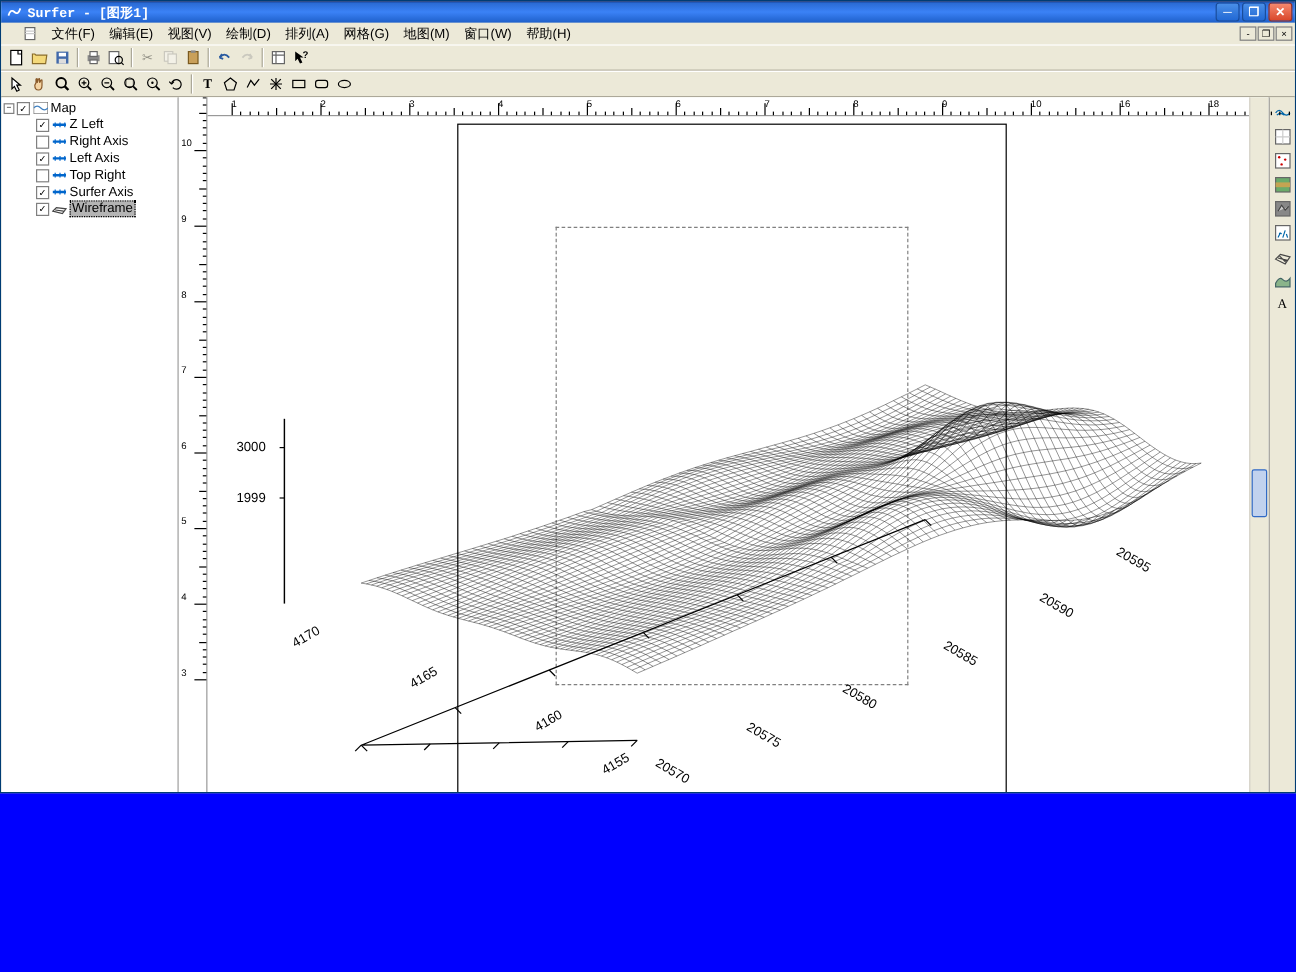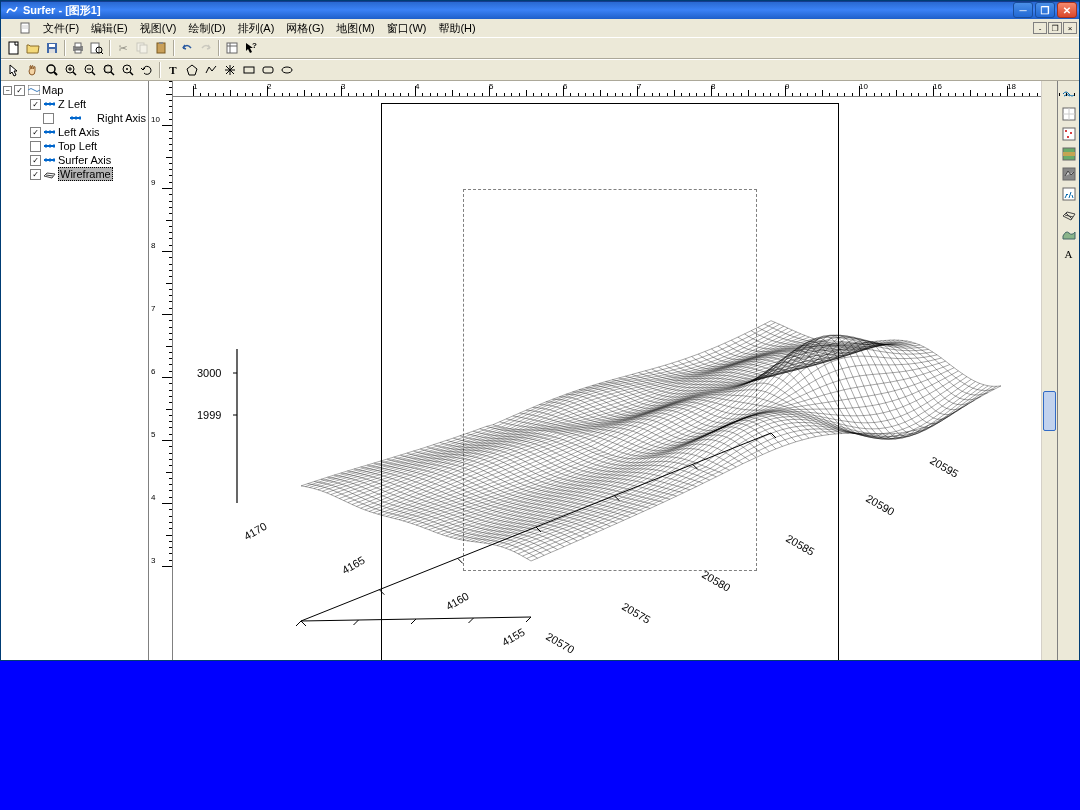--- a/index.html
+++ b/index.html
@@ -1,20 +1,20 @@
 <!DOCTYPE html>
 <html><head>
 <meta charset="utf-8">
 <style>
 * { margin: 0; padding: 0; box-sizing: border-box; font-family: "Microsoft YaHei", SimSun, Arial, sans-serif; }
 body { background: #0000ff; width: 1080px; height: 810px; overflow: hidden; font-size: 11px; }
 .window { width: 1080px; height: 661px; background: #ece9d8; display: flex; flex-direction: column; border: 1px solid #003c74; }
 .titlebar { height: 18px; background: linear-gradient(to bottom, #0a246a 0%, #2a6ad3 8%, #3b82f6 50%, #1e5fc9 100%); display: flex; align-items: center; color: #fff; font-size: 11px; padding-left: 4px; }
 .titlebar .app-icon { width: 14px; height: 14px; margin-right: 4px; display: flex; align-items: center; justify-content: center; }
-.titlebar .title { flex: 1; font-weight: bold; }
+.titlebar .title { flex: 1; font-weight: bold; font-family: Liberation Mono, monospace; }
 .titlebar .winbtns { display: flex; gap: 2px; margin-right: 2px; }
 .titlebar .winbtn { width: 20px; height: 16px; border-radius: 3px; display: flex; align-items: center; justify-content: center; font-size: 10px; font-weight: bold; color: #fff; }
 .winbtn.min, .winbtn.max { background: linear-gradient(to bottom, #4a8fe7, #2168d4); border: 1px solid #1a4d9a; }
 .winbtn.close { background: linear-gradient(to bottom, #f5896e, #d9472b); border: 1px solid #a03020; }
 .menubar { height: 18px; background: #ece9d8; display: flex; align-items: center; padding-left: 18px; font-size: 11px; }
 .menubar .menuitem { padding: 1px 6px; cursor: default; }
 .menubar .mdi-btns { margin-left: auto; display: flex; gap: 1px; margin-right: 2px; }
 .menubar .mdi-btn { width: 14px; height: 12px; border: 1px solid #808080; background: #ece9d8; display: flex; align-items: center; justify-content: center; font-size: 8px; }
 .toolbar1, .toolbar2 { height: 22px; background: #ece9d8; border-top: 1px solid #fff; border-bottom: 1px solid #aca899; display: flex; align-items: center; padding-left: 4px; gap: 1px; }
 .tbtn { width: 18px; height: 18px; display: flex; align-items: center; justify-content: center; cursor: default; font-size: 11px; }
@@ -267,21 +267,21 @@
             <span class="tree-icon">
               <svg width="14" height="10">
                 <line x1="1" y1="5" x2="12" y2="5" stroke="#06c" stroke-width="2"></line>
                 <line x1="3" y1="3" x2="3" y2="7" stroke="#06c"></line>
                 <line x1="7" y1="3" x2="7" y2="7" stroke="#06c"></line>
                 <line x1="11" y1="3" x2="11" y2="7" stroke="#06c"></line>
               </svg>
             </span>
             <span class="">Z Left</span>
           </div>
-          <div class="tree-row" style="padding-left: 16px; justify-content: space-between;">
+          <div class="tree-row" style="padding-left: 16px;">
             <span style="width:9px"></span>
             <span class="tree-chk"></span>
             <span class="tree-icon">
               <svg width="14" height="10">
                 <line x1="1" y1="5" x2="12" y2="5" stroke="#06c" stroke-width="2"></line>
                 <line x1="3" y1="3" x2="3" y2="7" stroke="#06c"></line>
                 <line x1="7" y1="3" x2="7" y2="7" stroke="#06c"></line>
                 <line x1="11" y1="3" x2="11" y2="7" stroke="#06c"></line>
               </svg>
             </span>
@@ -304,21 +304,21 @@
             <span style="width:9px"></span>
             <span class="tree-chk"></span>
             <span class="tree-icon">
               <svg width="14" height="10">
                 <line x1="1" y1="5" x2="12" y2="5" stroke="#06c" stroke-width="2"></line>
                 <line x1="3" y1="3" x2="3" y2="7" stroke="#06c"></line>
                 <line x1="7" y1="3" x2="7" y2="7" stroke="#06c"></line>
                 <line x1="11" y1="3" x2="11" y2="7" stroke="#06c"></line>
               </svg>
             </span>
-            <span class="">Top Left</span>
+            <span class="">Top Right</span>
           </div>
           <div class="tree-row" style="padding-left: 16px;">
             <span style="width:9px"></span>
             <span class="tree-chk">✓</span>
             <span class="tree-icon">
               <svg width="14" height="10">
                 <line x1="1" y1="5" x2="12" y2="5" stroke="#06c" stroke-width="2"></line>
                 <line x1="3" y1="3" x2="3" y2="7" stroke="#06c"></line>
                 <line x1="7" y1="3" x2="7" y2="7" stroke="#06c"></line>
                 <line x1="11" y1="3" x2="11" y2="7" stroke="#06c"></line>

